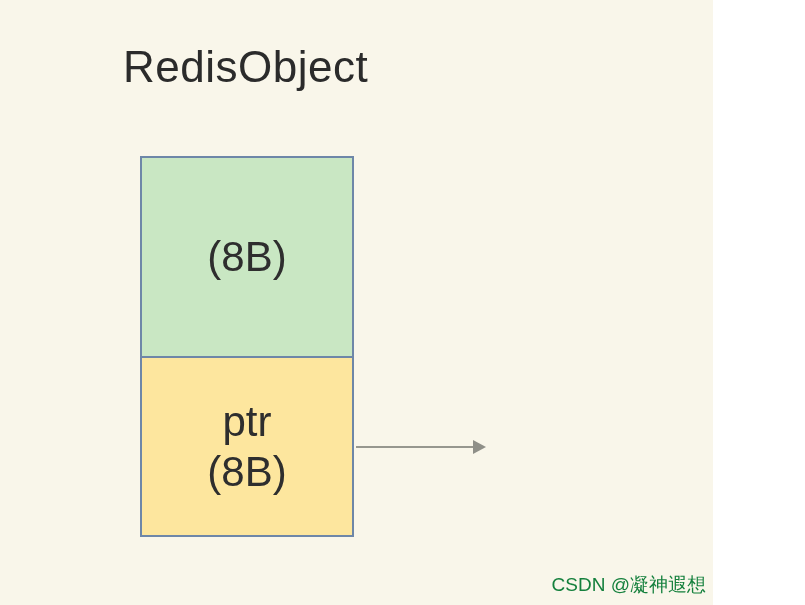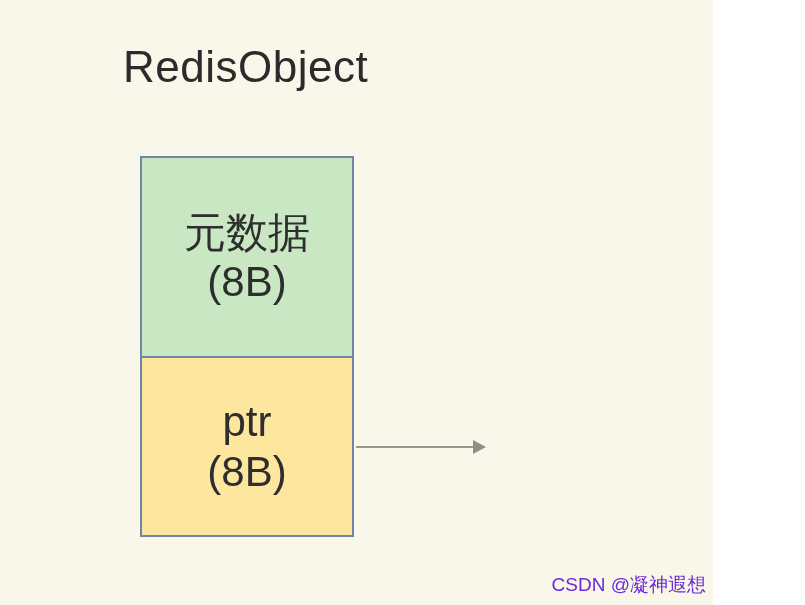--- a/index.html
+++ b/index.html
@@ -63,33 +63,32 @@
     left: 473px; top: 440px;
     width: 0; height: 0;
     border-left: 13px solid #8f8f88;
     border-top: 7px solid transparent;
     border-bottom: 7px solid transparent;
   }
   .watermark {
     position: absolute;
     right: 7px; bottom: 7px;
     font-size: 19px;
-    color: #6d28d9;
+    color: #15803d;
     white-space: nowrap;
   }
 </style>
 </head>
 <body>
 
 <div class="canvas">
 
   <div class="diagram-title">RedisObject</div>
 
   <div class="node node-metadata">
-    <div>元数据</div>
     <div>(8B)</div>
   </div>
 
   <div class="node node-ptr">
     <div>ptr</div>
     <div>(8B)</div>
   </div>
 
   <div class="edge-line"></div>
   <div class="edge-arrowhead"></div>

